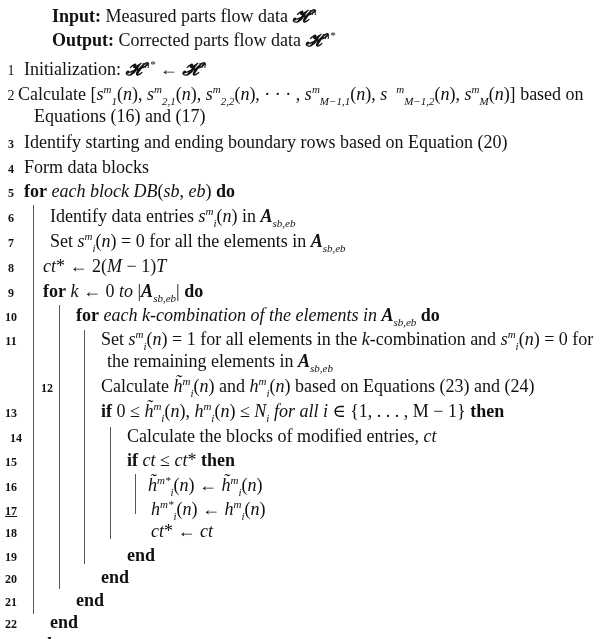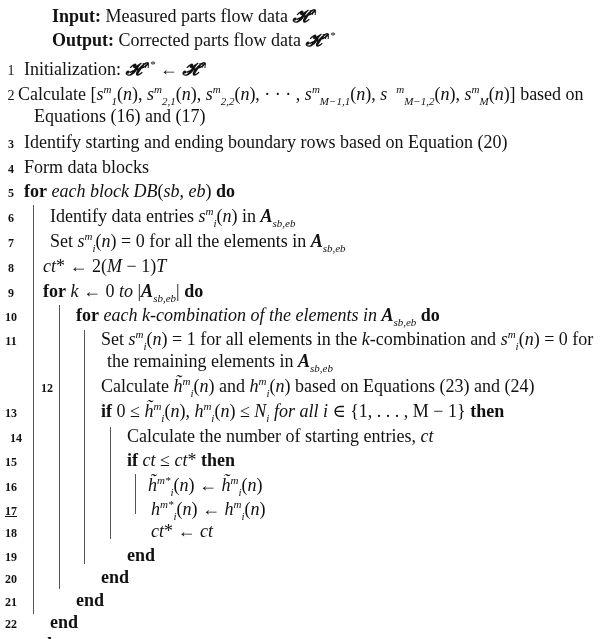--- a/index.html
+++ b/index.html
@@ -167,21 +167,21 @@
     <span>{1, . . . , M − 1}</span>
     <b>then</b>
   </span>
 </div>
 
 <div class="vbar" style="left:110px; top:427px; height:112px;"></div>
 
 <div class="line" style="top:424px;">
   <span class="ln" style="left:0;text-align:right;">14</span>
   <span class="txt" style="left:127px;">
-    <span>Calculate the number of starting entries,</span>
+    <span>Calculate the blocks of modified entries,</span>
     <i>ct</i>
   </span>
 </div>
 
 <div class="line" style="top:448px;">
   <span class="ln" style="left:0;">15</span>
   <span class="txt" style="left:127px;">
     <b>if</b>
     <i>ct</i> ≤ <i>ct</i>*
     <b>then</b>

